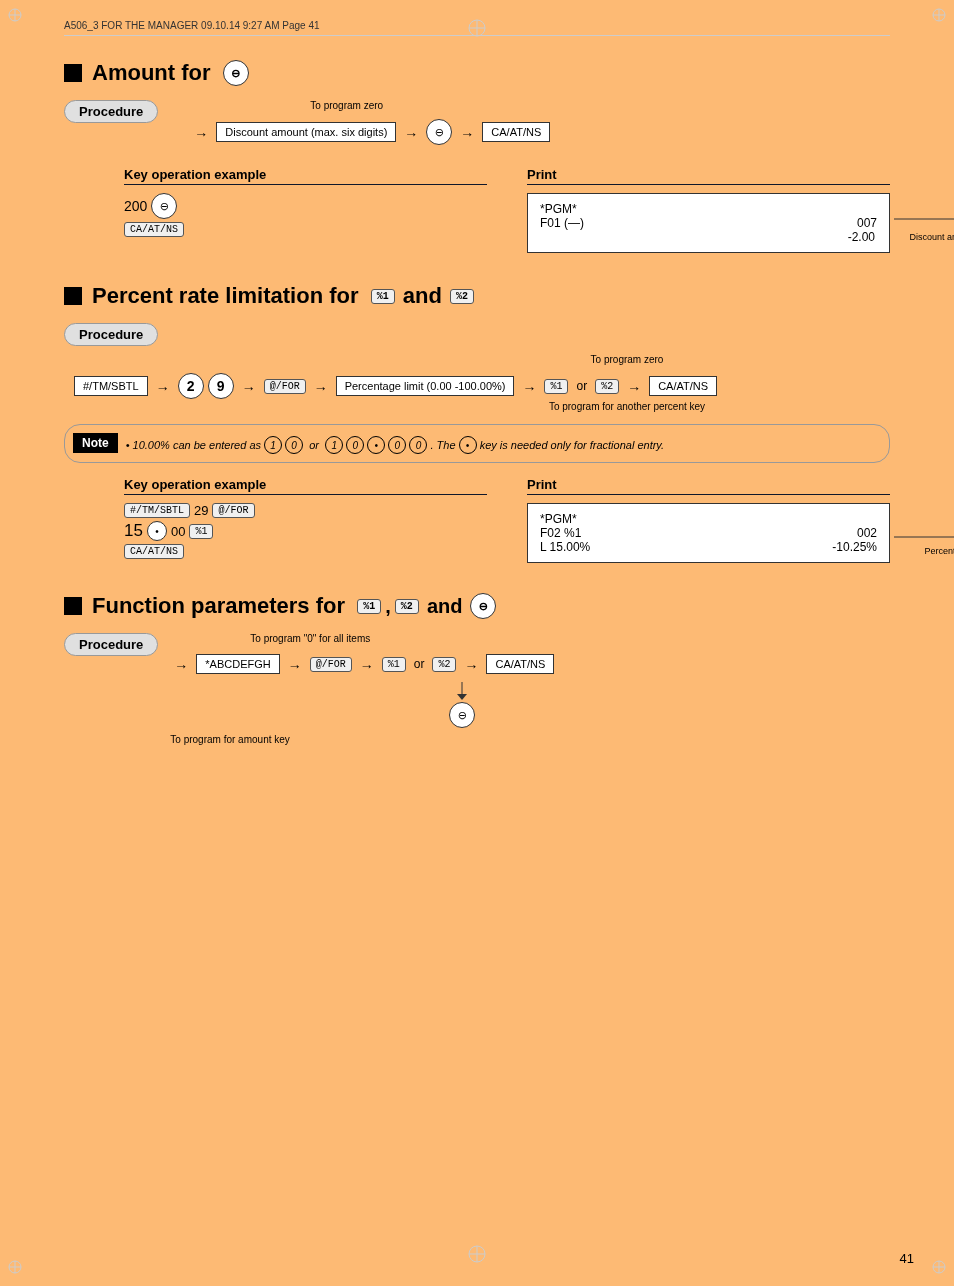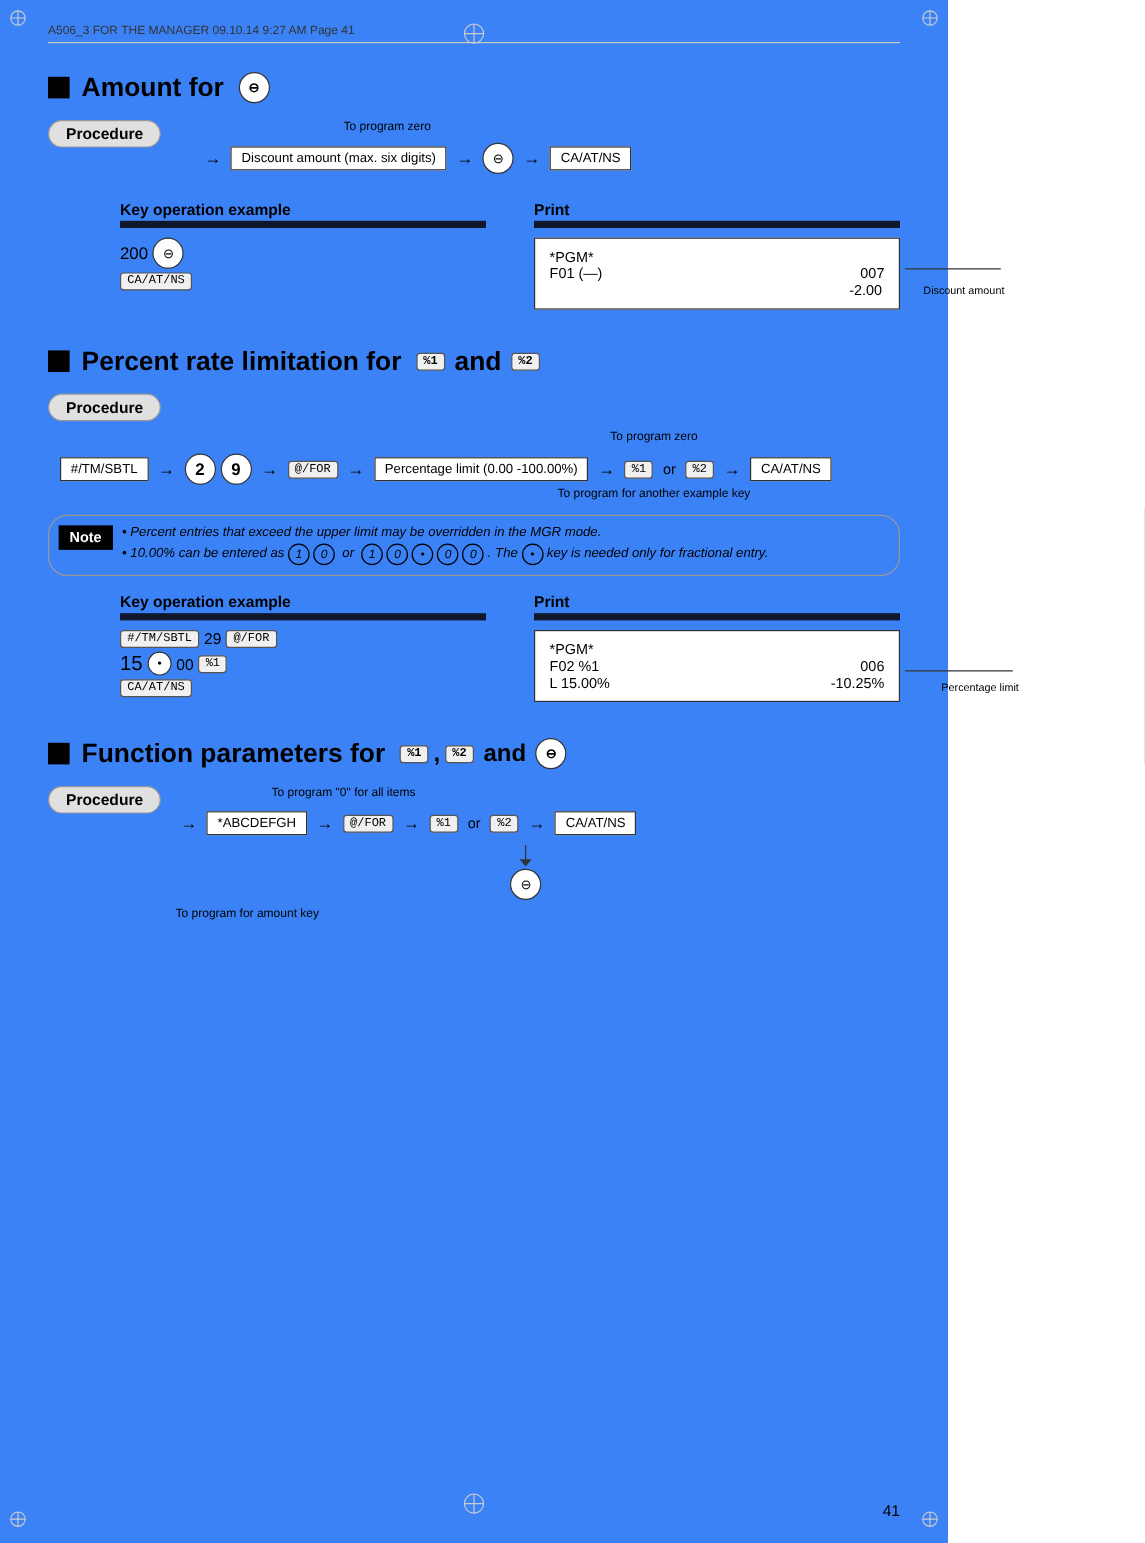--- a/index.html
+++ b/index.html
@@ -6,24 +6,24 @@
     body {
       font-family: Arial, sans-serif;
       background: #fff;
       width: 954px;
       min-height: 1286px;
       position: relative;
       overflow: hidden;
     }
 
     .page {
-      width: 790px;
+      width: 954px;
       min-height: 1286px;
-      background: #3b82f6;
-      padding: 20px 40px;
+      background: #fdba74;
+      padding: 20px 64px;
       position: relative;
     }
 
     
     .page-header {
       font-size: 10px;
       color: #333;
       border-bottom: 1px solid #ccc;
       padding-bottom: 4px;
       margin-bottom: 20px;
@@ -114,21 +114,21 @@
       display: flex;
       gap: 40px;
       margin: 14px 0 20px 60px;
     }
     .op-section {
       flex: 1;
     }
     .op-title {
       font-size: 13px;
       font-weight: bold;
-      border-bottom: 6px solid #0f172a;
+      border-bottom: 1px solid #0f172a;
       margin-bottom: 8px;
       padding-bottom: 2px;
     }
 
     
     .print-box {
       border: 1px solid #333;
       padding: 8px 12px;
       font-family: Liberation Sans, sans-serif;
       font-size: 12px;
@@ -327,26 +327,25 @@
       <span class="arrow">→</span>
       <span class="diagram-box">Percentage limit (0.00 -100.00%)</span>
       <span class="arrow">→</span>
       <span class="small-key">%1</span>
       <span class="or-text">or</span>
       <span class="small-key">%2</span>
       <span class="arrow">→</span>
       <span class="diagram-box">CA/AT/NS</span>
     </div>
 
-    <div style="text-align:center; font-size:10px; margin-left:300px; margin-top:2px;">To program for another example key</div>
+    <div style="text-align:center; font-size:10px; margin-left:300px; margin-top:2px;">To program for another percent key</div>
 
     <div class="note-row" style="margin: 12px 0; border-radius: 16px;">
       <span class="note-box">Note</span>
       <div class="note-content">
-        <div>• Percent entries that exceed the upper limit may be overridden in the MGR mode.</div>
         <div style="margin-top:3px;">
           • 10.00% can be entered as
           <span class="inline-circle">1</span>
           <span class="inline-circle">0</span>
           &nbsp;or&nbsp;
           <span class="inline-circle">1</span>
           <span class="inline-circle">0</span>
           <span class="inline-circle">•</span>
           <span class="inline-circle">0</span>
           <span class="inline-circle">0</span>
@@ -375,21 +374,21 @@
           <span class="small-key">CA/AT/NS</span>
         </div>
       </div>
 
       <div class="op-section">
         <div class="op-title">Print</div>
         <div class="print-box" style="position:relative;">
           <div>*PGM*</div>
           <div class="line">
             <span>F02 %1</span>
-            <span>006</span>
+            <span>002</span>
           </div>
           <div class="line">
             <span>L 15.00%</span>
             <span>-10.25%</span>
           </div>
           <span style="font-size:9px; position:absolute; right:-100px; bottom:6px; white-space:nowrap;">Percentage limit</span>
           <svg style="position:absolute; right:-100px; bottom:18px;" width="95" height="14">
             <line x1="0" y1="7" x2="90" y2="7" stroke="#333" stroke-width="1"></line>
           </svg>
         </div>

